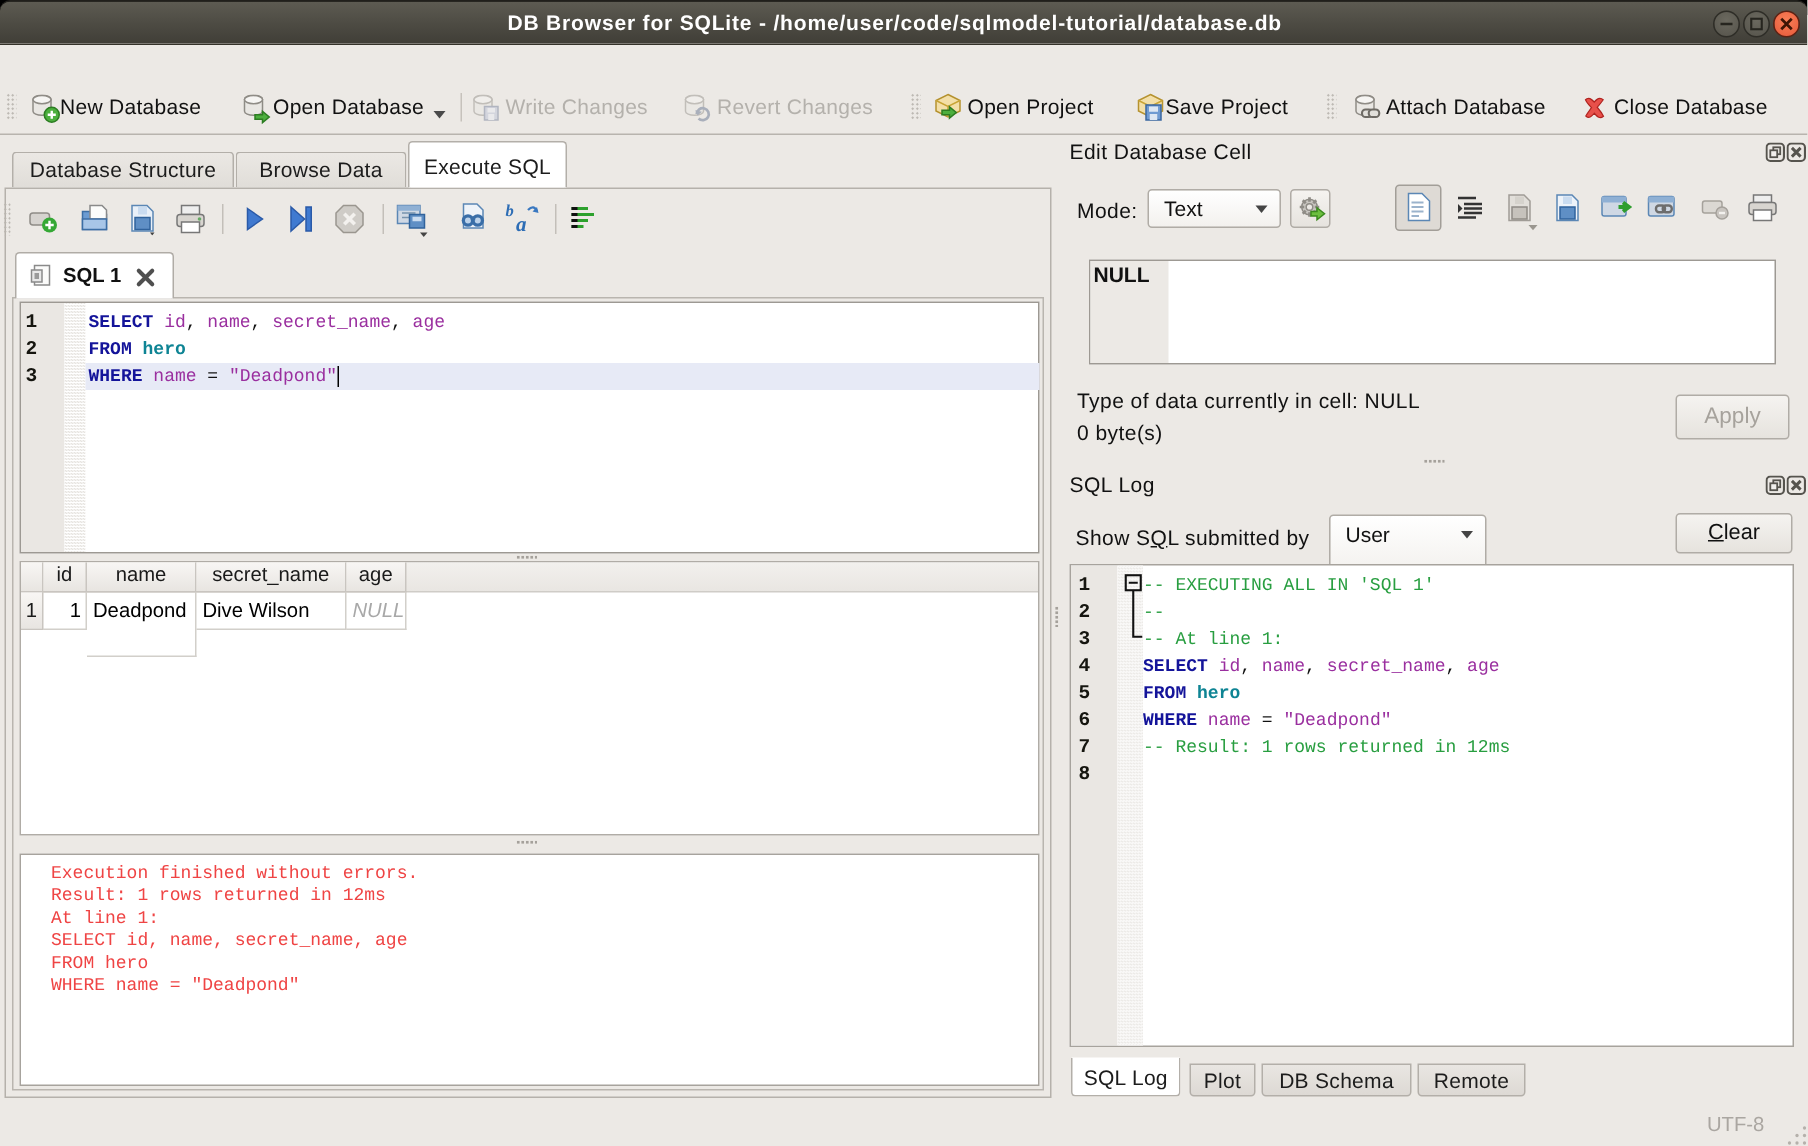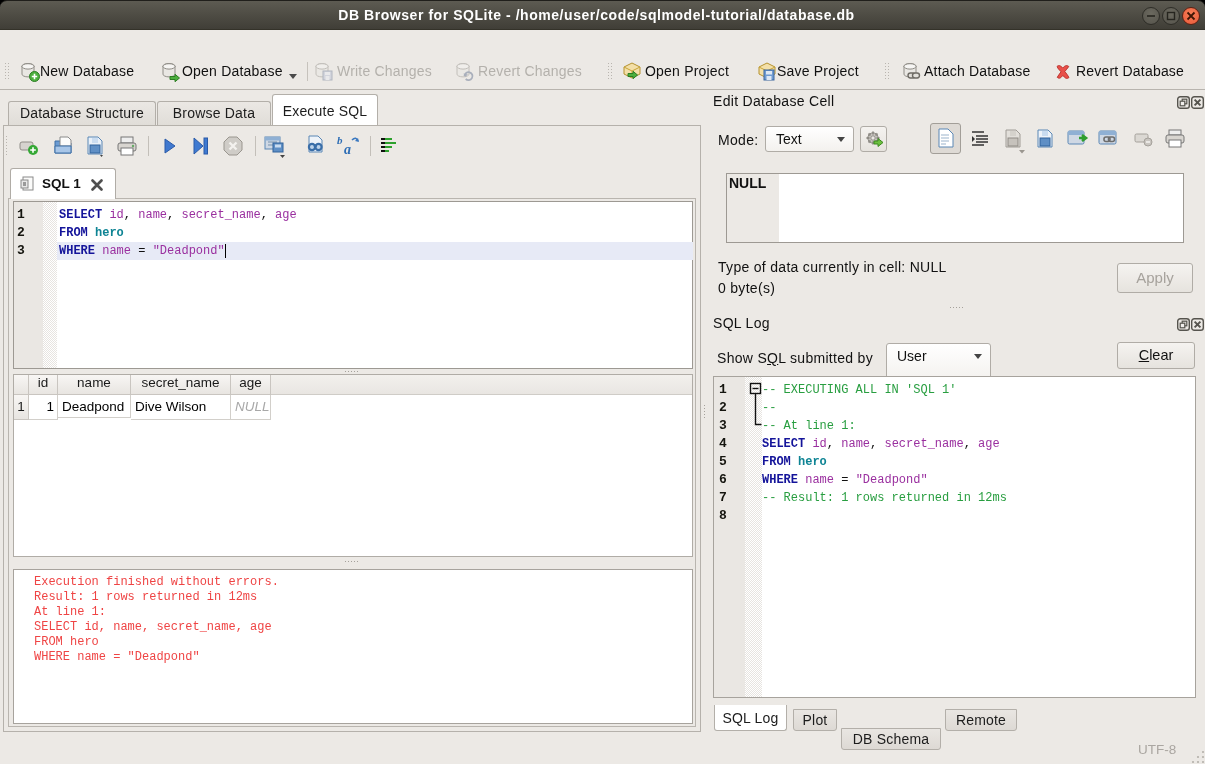--- a/index.html
+++ b/index.html
@@ -141,21 +141,21 @@
         <ellipse cx="7" cy="3.2" rx="6" ry="2.7" fill="#fbfbfa" stroke="#8f8c86"></ellipse>
         <path d="M1 3.2 v8 a6 2.7 0 0 0 12 0 v-8" fill="#e9e7e3" stroke="#8f8c86"></path>
         <ellipse cx="7" cy="3.4" rx="6" ry="2.7" fill="#f6f5f3" stroke="#8f8c86"></ellipse>
         <rect x="5" y="10" width="7" height="5" rx="2.4" fill="#e2e0db" stroke="#6e6b65" stroke-width="1.4"></rect>
         <rect x="9.5" y="10" width="7" height="5" rx="2.4" fill="#e2e0db" stroke="#6e6b65" stroke-width="1.4"></rect>
       </svg></span>
   <span class="tbtxt" style="left:924px;">Attach Database</span>
   <span class="abs" style="left:1053px; top:8px;"><svg width="20" height="20">
         <path d="M4 4.5 C6 2.5 8 4 9.8 6 C11.5 4 13.5 2.5 15.8 4.5 C14.5 6.5 13 8 11.8 9.5 C13.5 11.5 15 13.5 16 15.5 C13.5 17.5 12 16 9.8 13.5 C8 15.8 6.3 17.3 4.2 15.3 C5.5 13.2 6.8 11.5 8 9.8 C6.3 8 4.8 6.5 4 4.5 z" fill="#e8504a" stroke="#b02420" stroke-width="0.8"></path>
       </svg></span>
-  <span class="tbtxt" style="left:1076px;">Revert Database</span>
+  <span class="tbtxt" style="left:1076px;">Close Database</span>
 </div>
 
 <div class="mtab" style="left:8px; width:148px;">Database Structure</div>
 <div class="mtab" style="left:157px; width:114px;">Browse Data</div>
 <div class="mtab act" style="left:272px; width:106px;">Execute SQL</div>
 
 <div class="pane" style="left:3px; top:125px; width:698px; height:607px;"></div>
 <div class="pane" style="left:8px; top:198px; width:688px; height:529px; border-color:#b9b5af;"></div>
 <div id="leftcontent">
 
@@ -250,21 +250,21 @@
 
   <div class="wfr" style="left:13px; top:374px; width:680px; height:183px; border-color:#b0aca6; z-index:2;">
     <div class="abs" style="left:0; top:0; width:678px; height:20px; background:linear-gradient(180deg,#f2f0ed,#e9e6e2); border-bottom:1px solid #cfccc7;"></div>
     <div class="gh" style="position:absolute; left:0; top:0; width:15px; height:20px;"></div>
     <div class="gh" style="position:absolute; left:15px; top:0; width:29px; height:20px;">id</div>
     <div class="gh" style="position:absolute; left:44px; top:0; width:73px; height:20px;">name</div>
     <div class="gh" style="position:absolute; left:117px; top:0; width:100px; height:20px;">secret_name</div>
     <div class="gh" style="position:absolute; left:217px; top:0; width:40px; height:20px;">age</div>
     <div class="gh" style="position:absolute; left:0; top:20px; width:15px; height:25px; padding-top:4px;">1</div>
     <div class="abs" style="left:15px; top:20px; width:29px; height:25px; border-right:1px solid #d2cfca; border-bottom:1px solid #d2cfca; font-size:13.5px; text-align:right; padding:4px 3px 0 0;">1</div>
-    <div class="abs" style="left:44px; top:20px; width:73px; height:23px; border-right:1px solid #d2cfca; border-bottom:1px solid #d2cfca; font-size:13.5px; padding:4px 0 0 4px;">Deadpond</div>
+    <div class="abs" style="left:44px; top:20px; width:73px; height:43px; border-right:1px solid #d2cfca; border-bottom:1px solid #d2cfca; font-size:13.5px; padding:4px 0 0 4px;">Deadpond</div>
     <div class="abs" style="left:117px; top:20px; width:100px; height:25px; border-right:1px solid #d2cfca; border-bottom:1px solid #d2cfca; font-size:13.5px; padding:4px 0 0 4px;">Dive Wilson</div>
     <div class="abs" style="left:217px; top:20px; width:40px; height:25px; border-right:1px solid #d2cfca; border-bottom:1px solid #d2cfca; font-size:13.5px; font-style:italic; color:#a8a8a8; padding:4px 0 0 4px;">NULL</div>
   </div>
   <div class="dots-h" style="left:344px; top:560px;"></div>
 
   <div class="wfr" style="left:13px; top:569px; width:680px; height:155px; border-color:#a7a39d; z-index:2;">
     <div class="mono" style="position:absolute; left:20px; top:5px; font-size:12px; line-height:15px; color:#ef4444; white-space:pre;">Execution finished without errors.
 Result: 1 rows returned in 12ms
 At line 1:
 SELECT id, name, secret_name, age
@@ -378,21 +378,21 @@
 <span class="cmt">-- At line 1:</span>
 <span class="kw">SELECT</span> <span class="idf">id</span>, <span class="idf">name</span>, <span class="idf">secret_name</span>, <span class="idf">age</span>
 <span class="kw">FROM</span> <span class="tbl">hero</span>
 <span class="kw">WHERE</span> <span class="idf">name</span> = <span class="idf">"Deadpond"</span>
 <span class="cmt">-- Result: 1 rows returned in 12ms</span></div>
   </div>
   <div class="dots-v" style="left:703px; top:404px;"></div>
 
   <div class="btab act" style="left:714px; width:73px;">SQL Log</div>
   <div class="btab" style="left:793px; width:44px;text-align:center;">Plot</div>
-  <div class="btab" style="left:841px; width:100px;margin-top:19px;">DB Schema</div>
+  <div class="btab" style="left:841px; width:100px;">DB Schema</div>
   <div class="btab" style="left:945px; width:72px;">Remote</div>
 </div>
 <div id="status">
   <span style="position:absolute; left:1138px; top:742px; font-size:13.5px; color:#aaa6a1;">UTF-8</span>
   <svg width="14" height="14" style="position:absolute; left:1191px; top:750px;">
       <g fill="#b5b1ab">
         <circle cx="12" cy="2" r="1.1"></circle>
         <circle cx="7" cy="7" r="1.1"></circle>
         <circle cx="12" cy="7" r="1.1"></circle>
         <circle cx="2" cy="12" r="1.1"></circle>

